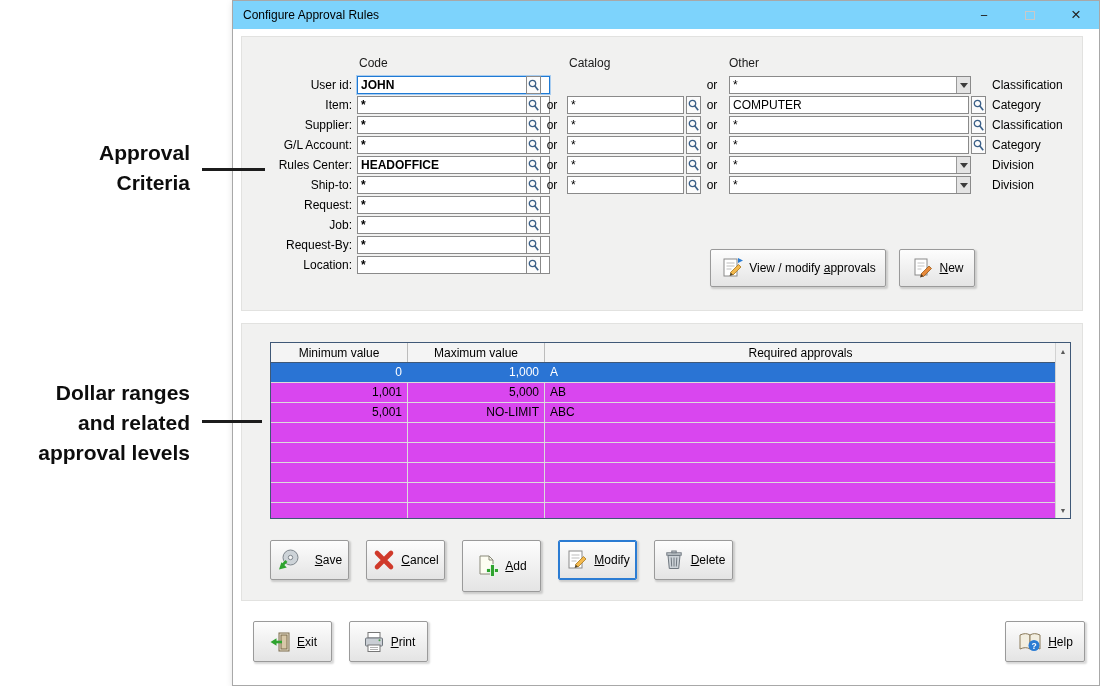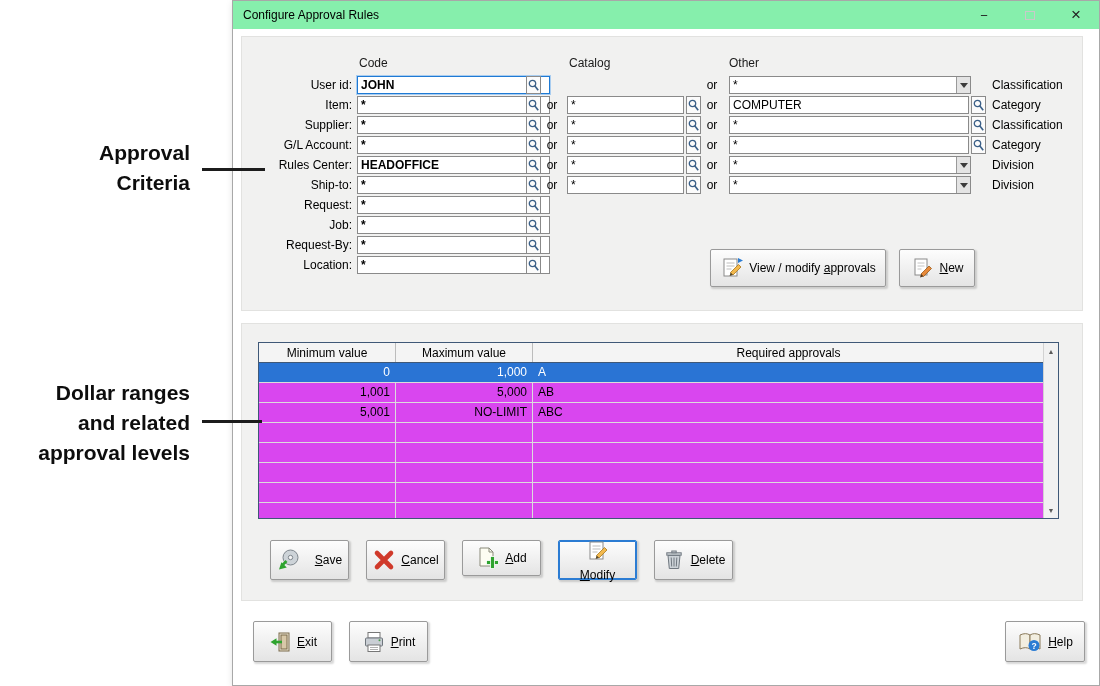--- a/index.html
+++ b/index.html
@@ -13,21 +13,21 @@
   .annot-1 { left:10px; top:138px; width:180px; }
   .annot-2 { left:10px; top:378px; width:180px; }
   .callout { position:absolute; height:3px; background:#1c1c1c; z-index:6; }
   .callout-1 { left:202px; top:168px; width:63px; }
   .callout-2 { left:202px; top:420px; width:60px; }
 
   
   .dialog { position:absolute; left:232px; top:0; width:868px; height:686px; background:#fff;
             border:1px solid #a8a8a8; box-shadow:2px 2px 8px rgba(0,0,0,.18); }
 
-  .titlebar { position:absolute; left:0; top:0; right:0; height:28px; background:#86efac; }
+  .titlebar { position:absolute; left:0; top:0; right:0; height:28px; background:#7dd3fc; }
   .title { position:absolute; left:10px; top:0; line-height:28px; font-size:12px; }
   .win-controls { position:absolute; right:0; top:0; height:28px; display:flex; }
   .win-btn { width:46px; height:28px; display:flex; align-items:center; justify-content:center;
              font-size:13px; color:#222; cursor:default; }
   .close-btn { font-size:17px; }
   .maximize-rect { width:10px; height:9px; border:1px solid #c9c9c9; display:block; }
 
   
   .panel { position:absolute; background:#f1f1f0; border:1px solid #e2e2e0; }
   .criteria-panel { left:8px; top:35px; width:842px; height:275px; }
@@ -61,49 +61,49 @@
 
   .search-btn { width:15px; height:18px; border:1px solid #8a8a8a; background:#fbfbfb; padding:0;
                 display:flex; align-items:center; justify-content:center; cursor:default; }
 
   
   .win-button { border:1px solid #9a9a9a; background:linear-gradient(#fdfdfd,#e4e4e4); border-radius:2px;
                 display:flex; align-items:center; justify-content:center; gap:5px;
                 font:12px "Liberation Sans", sans-serif; color:#000;
                 box-shadow:1.5px 1.5px 2px rgba(0,0,0,.16); cursor:default; position:absolute; }
   .win-button u { text-decoration:underline; }
-  .focused-btn { border:1px solid #2b7cd3; box-shadow:inset 0 0 0 1px #2b7cd3, 1.5px 1.5px 2px rgba(0,0,0,.16);flex-direction:column; }
+  .focused-btn { border:1px solid #2b7cd3; box-shadow:inset 0 0 0 1px #2b7cd3, 1.5px 1.5px 2px rgba(0,0,0,.16); }
 
   .btn-view { left:468px; top:212px; width:176px; height:38px; }
   .btn-new  { left:657px; top:212px; width:76px;  height:38px; }
   .btn-find { left:747px; top:212px; width:81px;  height:38px; }
 
   
-  .grid-wrap { position:absolute; left:16px; top:18px; width:801px; height:177px;
+  .grid-wrap { position:absolute; left:28px; top:18px; width:801px; height:177px;
                border:1px solid #3f5877; background:#fff; overflow:hidden; }
   .grid-header { display:flex; height:20px; background:#f4f4f4; border-bottom:1px solid #3f5877; width:785px; }
   .gh-cell { display:flex; align-items:center; justify-content:center; font-size:12px; border-right:1px solid #bcbcbc; }
   .gh-cell:last-child { border-right:none; }
   .col-min { width:137px; } .col-max { width:137px; } .col-app { width:511px; }
   #grid-body { width:785px; }
   .grid-row { display:flex; height:20px; background:#d946ef; border-bottom:1px solid #dcdcdc; }
   .grid-row.selected { background:#2a74d4; color:#fff; }
   .grid-row.selected .g-cell { border-right-color:#2a74d4; }
   .g-cell { font-size:12px; line-height:19px; border-right:1px solid #dcdcdc; overflow:hidden; white-space:nowrap; }
   .g-cell:last-child { border-right:none; }
   .g-min, .g-max { text-align:right; padding-right:5px; }
   .g-app { padding-left:5px; }
   .scrollbar { position:absolute; right:0; top:0; width:15px; height:100%; background:#f1f1f1; border-left:1px solid #d2d2d2; }
   .sb-btn { position:absolute; left:0; width:14px; height:16px; display:flex; align-items:center; justify-content:center;
             font-size:7px; color:#5a5a5a; }
   .sb-up { top:0; } .sb-down { bottom:0; }
 
   .btn-save   { left:28px;  top:216px; width:79px; height:40px;gap:14px; }
   .btn-cancel { left:124px; top:216px; width:79px; height:40px; }
-  .btn-add    { left:220px; top:216px; width:79px; height:36px; }
+  .btn-add    { left:220px; top:216px; width:79px; height:52px; }
   .btn-modify { left:316px; top:216px; width:79px; height:40px; }
   .btn-delete { left:412px; top:216px; width:79px; height:40px; }
 
   .btn-exit  { left:20px;  top:620px; width:79px; height:41px; }
   .btn-print { left:116px; top:620px; width:79px; height:41px; }
   .btn-help  { left:772px; top:620px; width:80px; height:41px; }
 
   .icon { flex:0 0 auto; display:block; }
 </style>
 </head>

